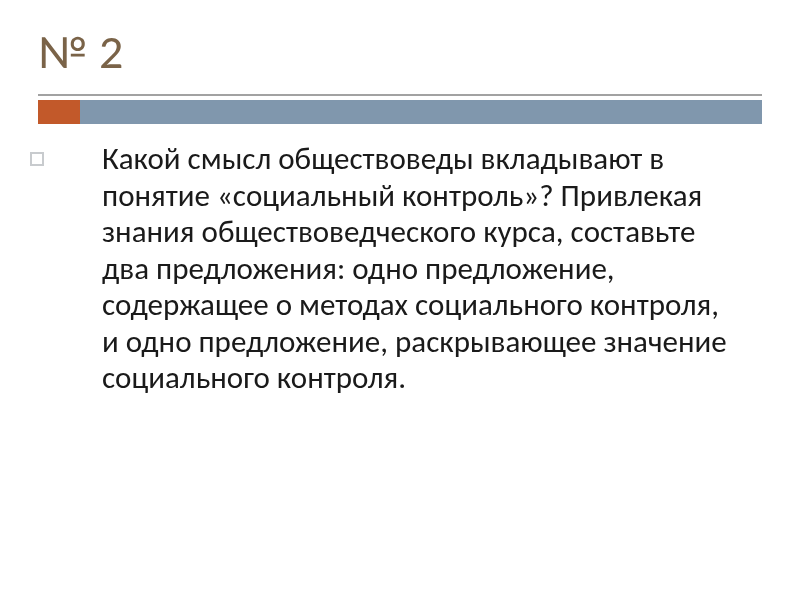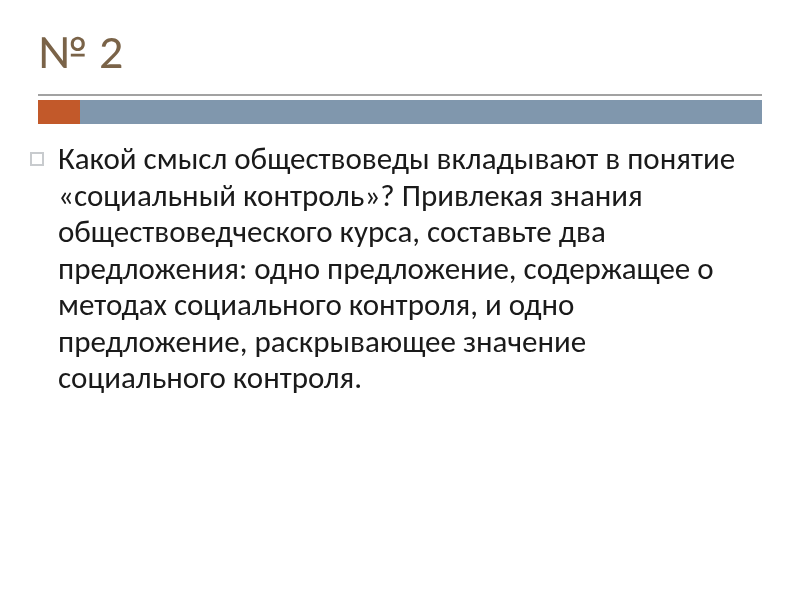--- a/index.html
+++ b/index.html
@@ -71,20 +71,21 @@
     margin-top: 12px;
     margin-right: 14px;
     margin-left: -28px;
     border: 2px solid #9aa0a6;
     box-sizing: border-box;
     flex: 0 0 auto;
     opacity: 0.55;
   }
   .bullet-text {
     flex: 1;
+    margin-left: 44px;
   }
 </style>
 </head>
 <body>
 
 <div class="slide">
 
   <div class="title">№ 2</div>
 
   <div class="divider-group">

